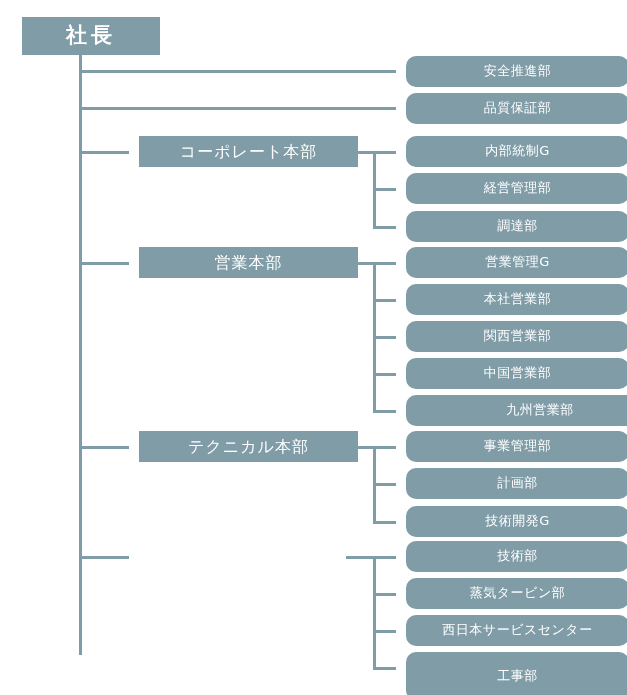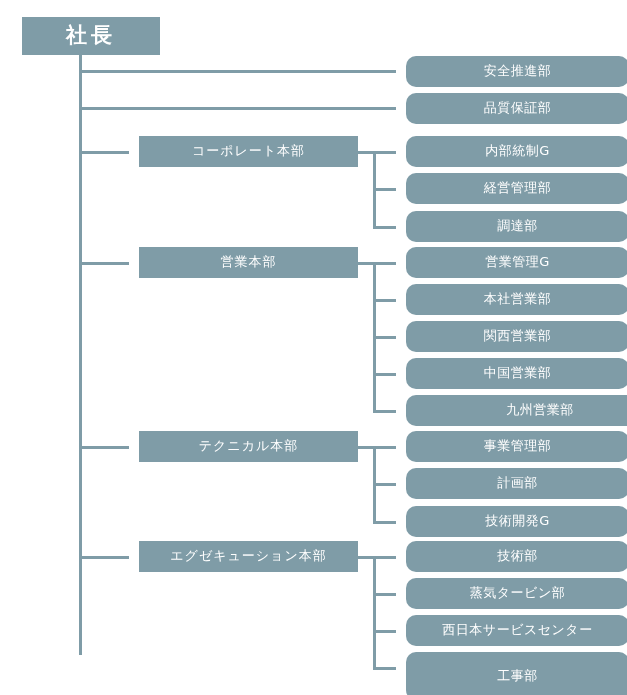--- a/index.html
+++ b/index.html
@@ -33,21 +33,21 @@
     white-space: nowrap;
     z-index: 3;
     margin-left: 12px;
   }
   .node.root {
     font-size: 21px;
     font-weight: bold;
     letter-spacing: 4px;
   }
   .node.level2 {
-    font-size: 13px;
+    font-size: 16px;
     letter-spacing: 1px;
   }
   .node.level3 {
     font-size: 13px;
     letter-spacing: 0.5px;
     border-radius: 10px;
   }
   .conn {
     position: absolute;
     background: #7f9ca7;
@@ -112,19 +112,18 @@
   <div class="node level3" style="left:394px; top:284px; width:223px; height:31px;">本社営業部</div>
   <div class="node level3" style="left:394px; top:321px; width:223px; height:31px;">関西営業部</div>
   <div class="node level3" style="left:394px; top:358px; width:223px; height:31px;">中国営業部</div>
   <div class="node level3" style="left:394px; top:395px; width:268px; height:31px;">九州営業部</div>
 
   <div class="node level3" style="left:394px; top:431px; width:223px; height:31px;">事業管理部</div>
   <div class="node level2" style="left:127px; top:431px; width:219px; height:31px;">テクニカル本部</div>
   <div class="node level3" style="left:394px; top:468px; width:223px; height:31px;">計画部</div>
   <div class="node level3" style="left:394px; top:506px; width:223px; height:31px;">技術開発G</div>
 
-  <div class="node level2" style="left:127px; top:541px; width:219px; height:31px;">エグゼキューション本部</div>
   <div class="node level3" style="left:394px; top:541px; width:223px; height:31px;">技術部</div>
   <div class="node level3" style="left:394px; top:578px; width:223px; height:31px;">蒸気タービン部</div>
   <div class="node level3" style="left:394px; top:615px; width:223px; height:31px;">西日本サービスセンター</div>
   <div class="node level3" style="left:394px; top:652px; width:223px; height:48px;">工事部</div>
 
 </div>
 
 </body></html>

